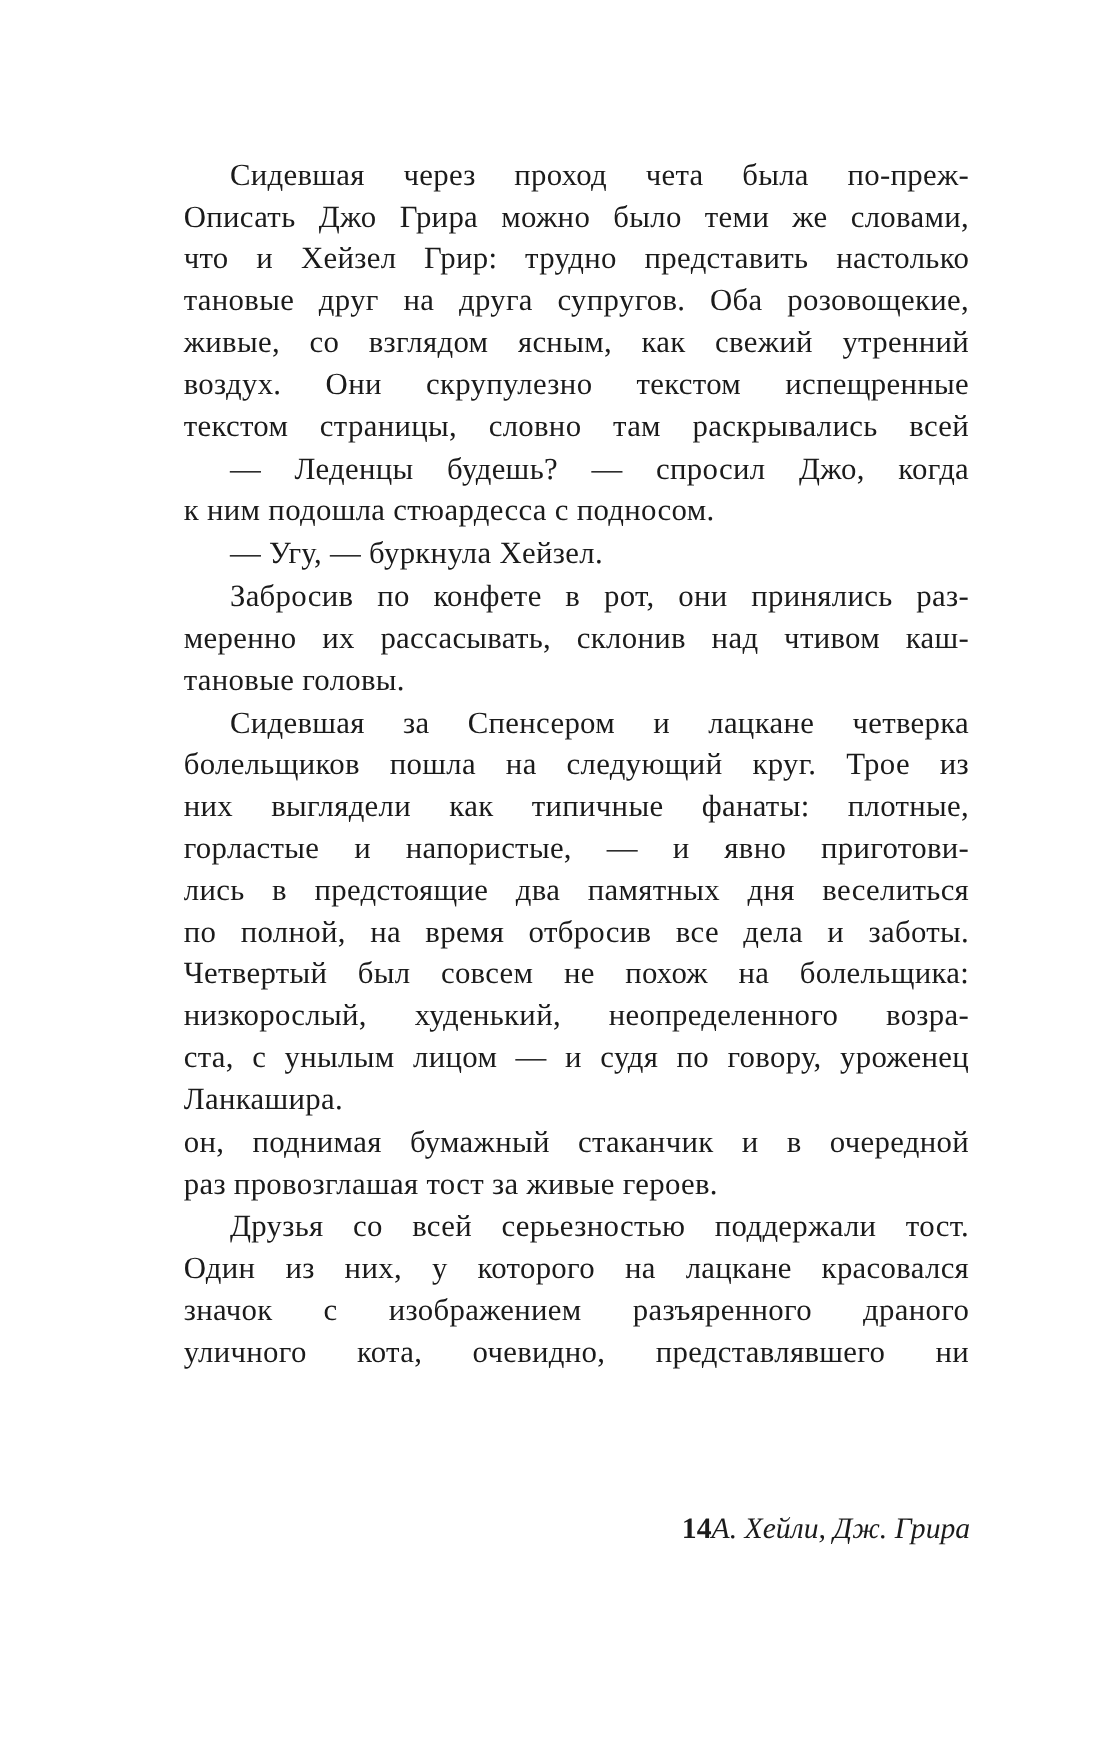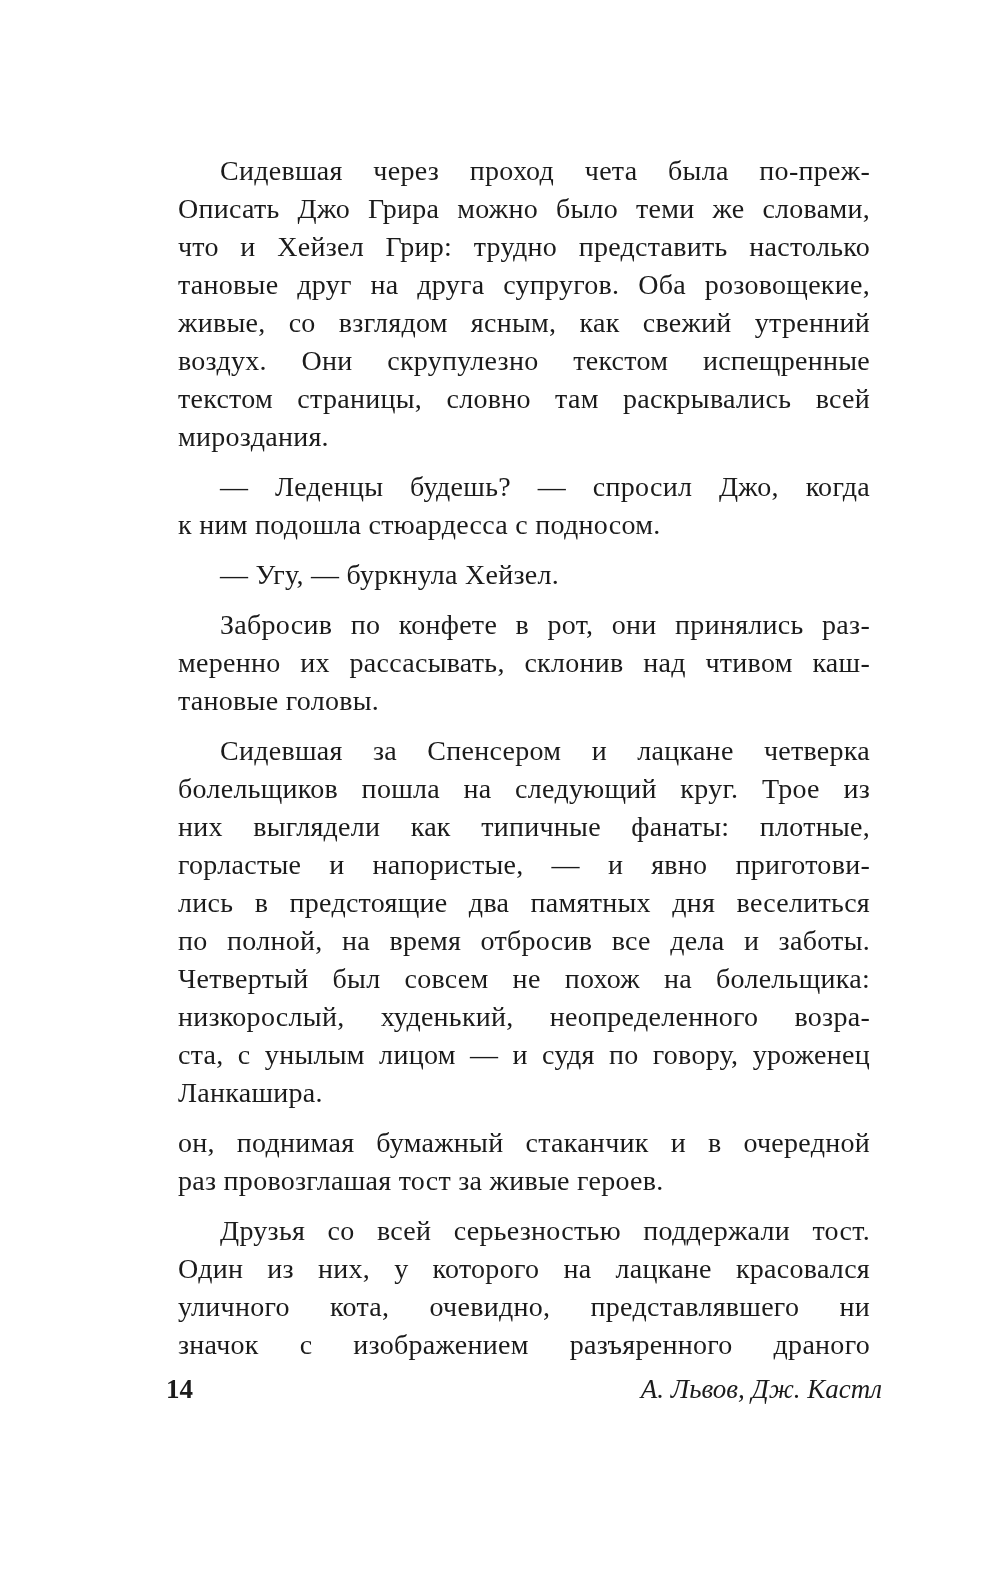--- a/index.html
+++ b/index.html
@@ -23,40 +23,40 @@
   .text-block {
     position: absolute;
     left: 166px;
     top: 140px;
     width: 716px;
     font-size: 28px;
     line-height: 38px;
     letter-spacing: 0.01em;
   }
   .paragraph {
-    margin: 12px;
+    margin: 1px;
   }
   .line {
     text-align: justify;
     text-align-last: justify;
     white-space: normal;
   }
   .line.first {
     text-indent: 42px;
   }
   .line.last {
     text-align-last: left;
   }
   .page-footer {
     position: absolute;
     left: 166px;
     top: 1372px;
     width: 716px;
     display: flex;
-    justify-content: space-between;
+    justify-content: flex-end;
     align-items: baseline;
     font-size: 27px;
     line-height: 34px;
   }
   .page-number {
     font-style: normal;
     font-weight: 600;
   }
   .running-authors {
     font-style: italic;
@@ -69,21 +69,20 @@
 
   <main class="text-block" id="text-block">
       <div class="paragraph">
         <div class="line first">Сидевшая через проход чета была по-преж-</div>
         <div class="line">Описать Джо Грира можно было теми же словами,</div>
         <div class="line">что и Хейзел Грир: трудно представить настолько</div>
         <div class="line">тановые друг на друга супругов. Оба розовощекие,</div>
         <div class="line">живые, со взглядом ясным, как свежий утренний</div>
         <div class="line">воздух. Они скрупулезно текстом испещренные</div>
         <div class="line">текстом страницы, словно там раскрывались всей</div>
-        <div class="line last">мироздания.</div>
       </div>
       <div class="paragraph">
         <div class="line first">— Леденцы будешь? — спросил Джо, когда</div>
         <div class="line last">к ним подошла стюардесса с подносом.</div>
       </div>
       <div class="paragraph">
         <div class="line first last">— Угу, — буркнула Хейзел.</div>
       </div>
       <div class="paragraph">
         <div class="line first">Забросив по конфете в рот, они принялись раз-</div>
@@ -102,23 +101,23 @@
         <div class="line">ста, с унылым лицом — и судя по говору, уроженец</div>
         <div class="line last">Ланкашира.</div>
       </div>
       <div class="paragraph">
         <div class="line">он, поднимая бумажный стаканчик и в очередной</div>
         <div class="line last">раз провозглашая тост за живые героев.</div>
       </div>
       <div class="paragraph">
         <div class="line first">Друзья со всей серьезностью поддержали тост.</div>
         <div class="line">Один из них, у которого на лацкане красовался</div>
+        <div class="line">значок с изображением разъяренного драного</div>
         <div class="line">уличного кота, очевидно, представлявшего ни</div>
-        <div class="line">значок с изображением разъяренного драного</div>
       </div>
     </main>
 
   <footer class="page-footer">
     <span class="page-number">14</span>
-    <span class="running-authors">А. Львов, Дж. Кастл</span>
+    <span class="running-authors">А. Хейли, Дж. Грира</span>
   </footer>
 
 </div>
 
 </body></html>

